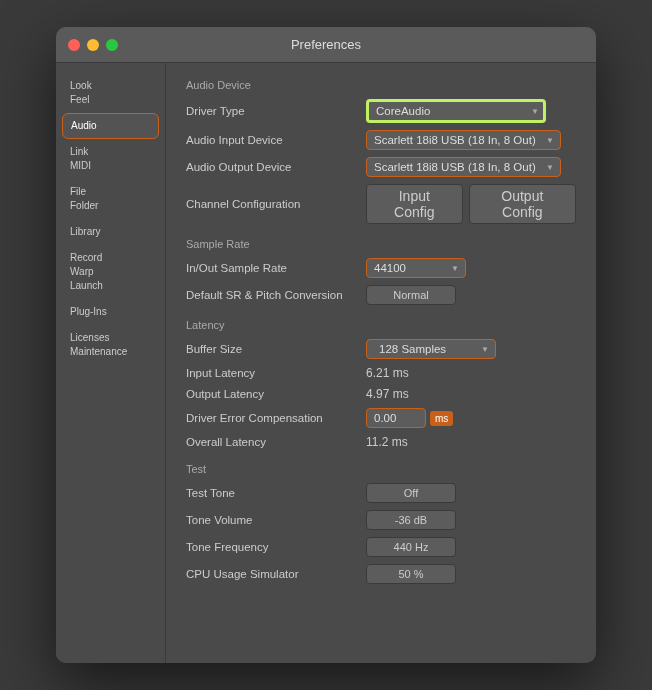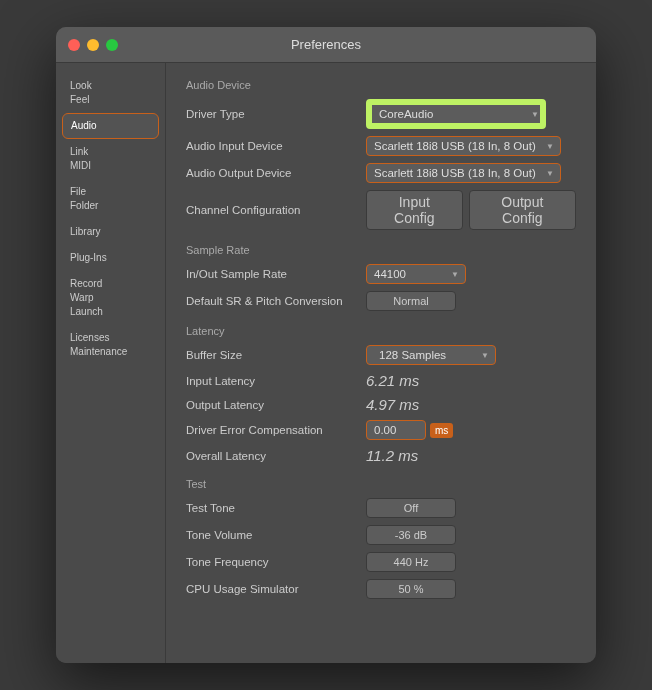--- a/index.html
+++ b/index.html
@@ -100,21 +100,21 @@
       width: 180px;
       flex-shrink: 0;
     }
     .row-control {
       flex: 1;
       display: flex;
       align-items: center;
     }
     .select-box {
       background: #5c5c5c;
-      border: 6px solid #bef264;
+      border: 3px solid #bef264;
       border-radius: 4px;
       color: #ddd;
       font-size: 11.5px;
       padding: 3px 24px 3px 7px;
       appearance: none;
       -webkit-appearance: none;
       position: relative;
       cursor: pointer;
       min-width: 180px;
     }
@@ -141,23 +141,22 @@
       border-radius: 4px;
       color: #ccc;
       font-size: 14px;
       padding: 3px 10px;
       cursor: pointer;
     }
     .btn + .btn {
       margin-left: 6px;
     }
     .value-text {
-      font-size: 15px;
-      color: #ccc;
-      font-style: italic;
+      font-size: 12px;
+      color: #ccc;
     }
     .input-field {
       background: #5c5c5c;
       border: 1px solid #3a3a3a;
       border-radius: 4px;
       color: #ddd;
       font-size: 11.5px;
       padding: 3px 7px;
       width: 80px;
     }
@@ -201,22 +200,22 @@
   <div class="content">
 
     <div class="sidebar">
       <div class="sidebar-item">Look<br>Feel</div>
       <div class="sidebar-item active">
         <span>Audio</span>
       </div>
       <div class="sidebar-item">Link<br>MIDI</div>
       <div class="sidebar-item">File<br>Folder</div>
       <div class="sidebar-item">Library</div>
+      <div class="sidebar-item">Record<br>Warp<br>Launch</div>
       <div class="sidebar-item">Plug-Ins</div>
-      <div class="sidebar-item">Record<br>Warp<br>Launch</div>
       <div class="sidebar-item">Licenses<br>Maintenance</div>
     </div>
 
     <div class="main">
 
       <div class="section-header">Audio Device</div>
 
       <div class="row">
         <span class="row-label">Driver Type</span>
         <div class="row-control">

